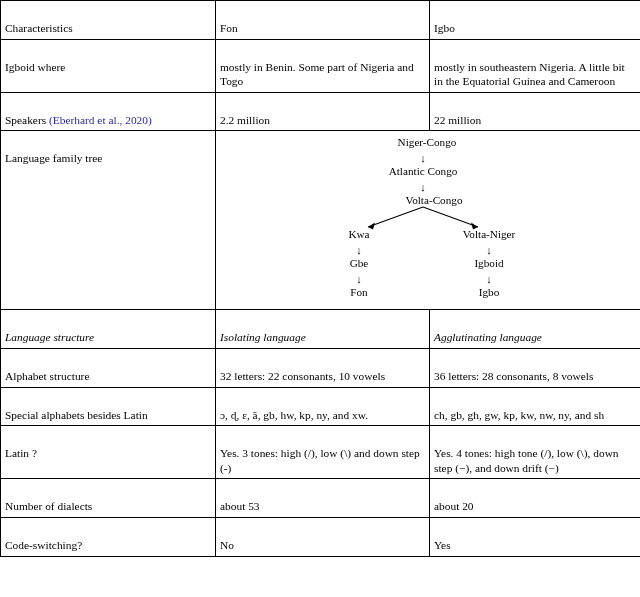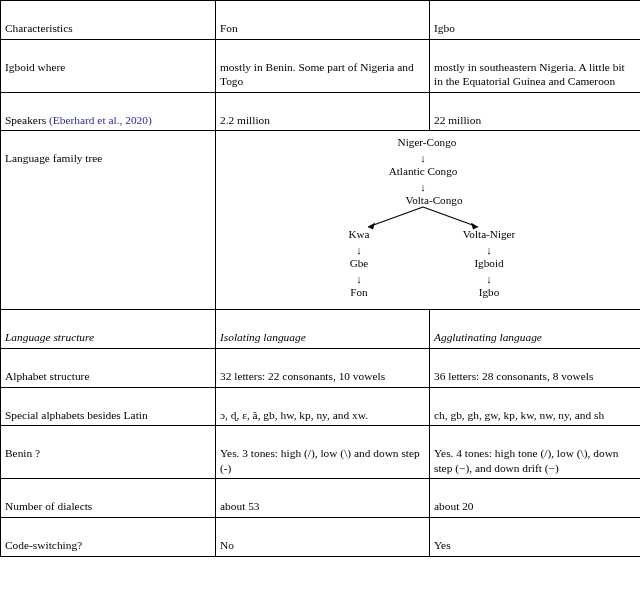--- a/index.html
+++ b/index.html
@@ -177,21 +177,21 @@
         <td class="just">36 letters: 28 consonants, 8 vowels</td>
       </tr>
 
       <tr>
         <td>Special alphabets besides Latin</td>
         <td>ɔ, ɖ, ɛ, ã, gb, hw, kp, ny, and xw.</td>
         <td class="just">ch, gb, gh, gw, kp, kw, nw, ny, and sh</td>
       </tr>
 
       <tr>
-        <td>Benin ?</td>
+        <td>Latin ?</td>
         <td class="just">Yes. 3 tones: high (/), low (\) and down step (-)</td>
         <td class="just">Yes. 4 tones: high tone (/), low (\), down step (−), and down drift (−)</td>
       </tr>
 
 
       <tr>
         <td>Number of dialects</td>
         <td>about 53</td>
         <td>about 20</td>
       </tr>

